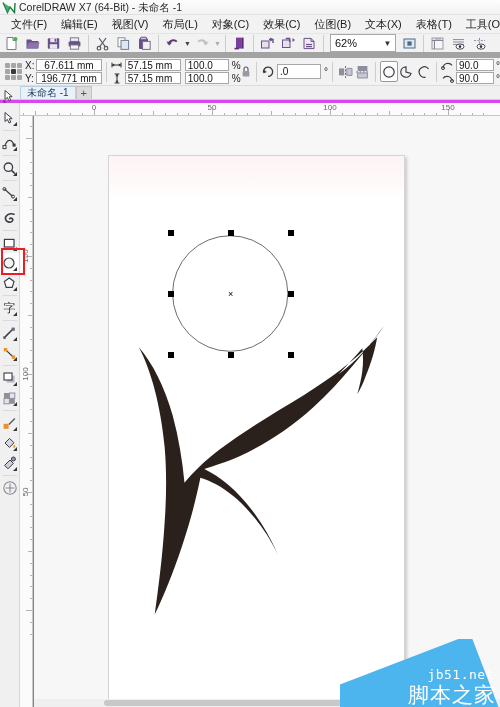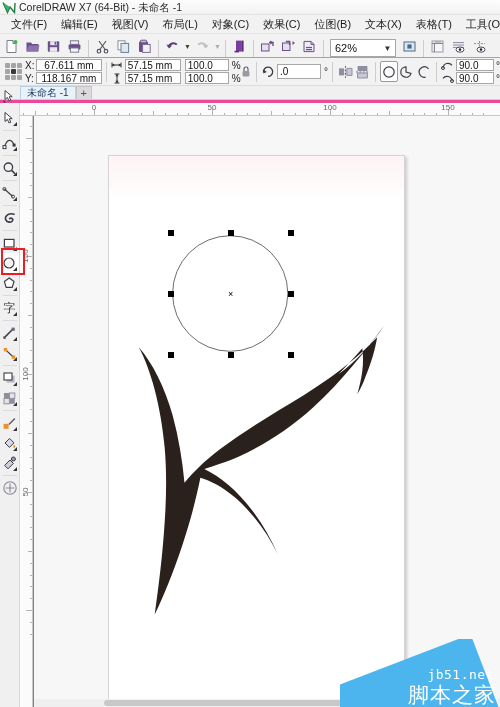--- a/index.html
+++ b/index.html
@@ -4,21 +4,21 @@
 <style>
   * { box-sizing: border-box; margin: 0; padding: 0; }
   html, body {
     width: 500px; height: 707px;
     font-family: "Liberation Sans", "DejaVu Sans", sans-serif;
     font-size: 11px;
     background: #f0eff0;
     overflow: hidden;
     -webkit-font-smoothing: antialiased;
   }
-  #app { position: relative; width: 500px; height: 707px; background: #ec4899; }
+  #app { position: relative; width: 500px; height: 707px; background: #d946ef; }
 
   
   .titlebar {
     height: 15px; display: flex; align-items: center;
     background: linear-gradient(#fdfdfd, #f3f2f3);
     border-bottom: 1px solid #e2e1e2;
     padding-left: 2px;
   }
   .app-logo { width: 14px; height: 13px; position: relative; flex: 0 0 auto; }
   .app-logo svg { display:block; }
@@ -33,22 +33,22 @@
     background: #f3f2f3; border-bottom: 1px solid #e6e5e6;
     padding-left: 4px;
   }
   .menu-item {
     font-size: 11px; color: #1b1b1b; padding: 0 7px; line-height: 18px;
     white-space: nowrap; cursor: default;
   }
 
   
   .std-toolbar {
-    height: 24px; display: flex; align-items: flex-end;
-    background: #f3f2f3; border-bottom: 1px solid #a3a3a3;
+    height: 24px; display: flex; align-items: center;
+    background: #f3f2f3; border-bottom: 6px solid #a3a3a3;
     padding-left: 1px; gap: 0px;
   }
   .tbtn {
     width: 21px; height: 21px; display: flex; align-items: center; justify-content: center;
     border: 1px solid transparent; border-radius: 2px; position: relative;
   }
   .tbtn.disabled { opacity: .38; }
   .tsep { width: 1px; height: 17px; background: #cecdce; margin: 0 3px; }
   .dropcaret {
     width: 9px; height: 21px; display: flex; align-items: center; justify-content: center;
@@ -407,21 +407,21 @@
         <i></i>
         <i></i>
     </div>
     <div class="xy-block">
       <div class="xy-row">
         <span class="xy-label">X:</span>
         <span class="fld w66">67.611 mm</span>
       </div>
       <div class="xy-row">
         <span class="xy-label">Y:</span>
-        <span class="fld w66">118.167 mm</span>
+        <span class="fld w66">196.771 mm</span>
       </div>
     </div>
     <div class="psep"></div>
     <div class="xy-block">
       <div class="xy-row">
         <span class="ic-wh">
           <svg width="11" height="8" viewBox="0 0 11 8">
               <path d="M1 4h9M1 1.6v4.8M10 1.6v4.8" stroke="#2b2b2b" stroke-width="1" fill="none"></path>
               <path d="M1.2 4 L3.2 2.4 L3.2 5.6z" fill="#2b2b2b"></path>
               <path d="M9.8 4 L7.8 2.4 L7.8 5.6z" fill="#2b2b2b"></path>

